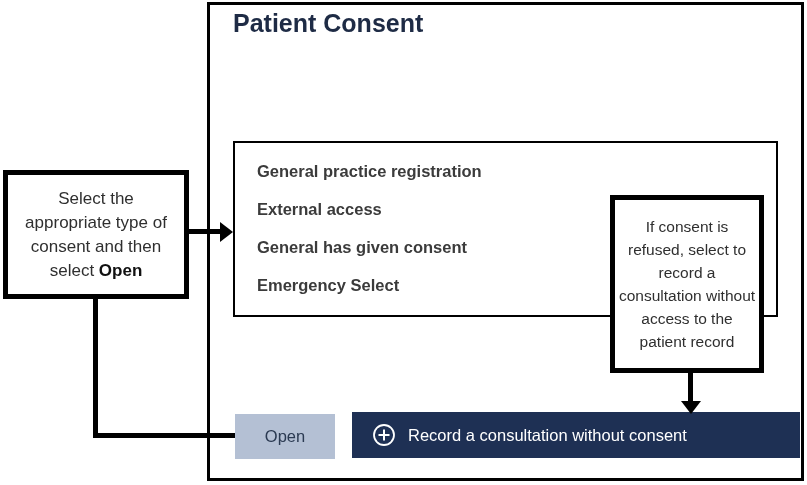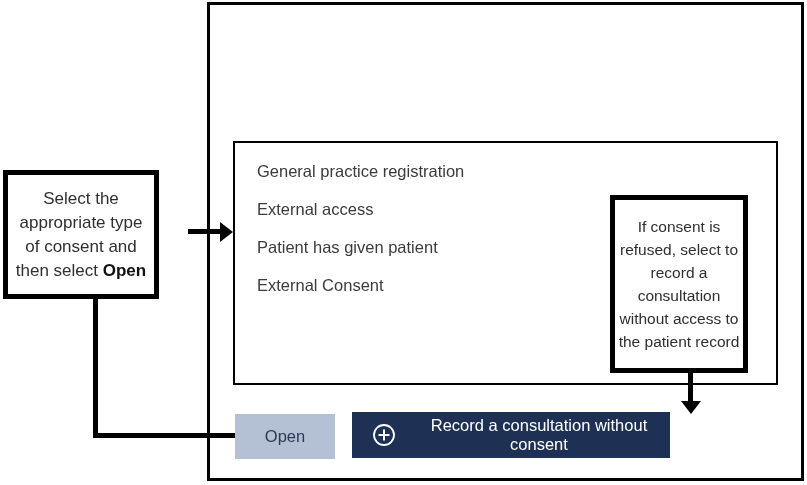--- a/index.html
+++ b/index.html
@@ -13,53 +13,53 @@
   }
   .panel-title {
     position: absolute; left: 23px; top: 4px;
     font-size: 25px; font-weight: bold; color: #1e2b45; letter-spacing: 0px;
   }
   .panel-subtitle {
     position: absolute; left: 23px; top: 72px; width: 556px;
     font-size: 16.5px; line-height: 26px; color: #3d3d3d;
   }
   .listbox {
-    position: absolute; left: 23px; top: 136px; width: 545px; height: 244px;
-    border: 2px solid #000000; background: #ffffff; padding-top: 9px;
+    position: absolute; left: 23px; top: 136px; width: 545px; height: 176px;
+    border: 2px solid #000000; background: #ffffff; padding-top: 9px; font-weight: bold;
   }
   .list-item {
     height: 38px; line-height: 38px; padding-left: 22px;
     font-size: 16.5px; color: #3b3b3b; cursor: default;
   }
   .btn-open {
     position: absolute; left: 25px; top: 409px; width: 100px; height: 45px;
     background: #b4c0d4; border: none; color: #2b3a52; font-size: 16.5px;
     font-family: "Liberation Sans", sans-serif; text-align: center; cursor: pointer;
   }
   .btn-record {
-    position: absolute; left: 142px; top: 407px; width: 318px; height: 46px;
+    position: absolute; left: 142px; top: 407px; width: 448px; height: 46px;
     background: #1e3054; border: none; color: #ffffff; font-size: 16.5px;
     font-family: "Liberation Sans", sans-serif; cursor: pointer;
     display: flex; align-items: center; justify-content: flex-start;
     padding-left: 20px; gap: 12px;
   }
   .plus-icon { width: 24px; height: 24px; flex: 0 0 auto; }
 
   
   .callout {
     position: absolute; background: #ffffff; border: 5px solid #000000;
     display: flex; align-items: center; justify-content: center;
     text-align: center; color: #2f2f2f; z-index: 6;
   }
   .callout-left {
-    left: 3px; top: 170px; width: 156px; height: 129px;
+    left: 3px; top: 170px; width: 186px; height: 129px;
     font-size: 17px; line-height: 24px; padding: 4px 6px;
   }
   .callout-right {
-    left: 610px; top: 195px; width: 138px; height: 178px;
+    left: 610px; top: 195px; width: 154px; height: 178px;
     font-size: 15.5px; line-height: 23px; padding: 4px 2px; justify-content: flex-end;
   }
   .callout b { color: #111111; }
 
   
   .line { position: absolute; background: #000000; z-index: 5; }
   .line-arrow1 { left: 188px; top: 229px; width: 32px; height: 5px; }
   .head-right {
     position: absolute; left: 220px; top: 222px; width: 0; height: 0; z-index: 5;
     border-top: 10px solid transparent; border-bottom: 10px solid transparent;
@@ -71,26 +71,27 @@
   .head-down {
     position: absolute; left: 681px; top: 401px; width: 0; height: 0; z-index: 5;
     border-left: 10px solid transparent; border-right: 10px solid transparent;
     border-top: 13px solid #000000;
   }
 </style>
 </head>
 <body>
 
 <div class="panel">
+  <div class="panel-title">Patient Consent</div>
 
   <div class="listbox">
     <div class="list-item">General practice registration</div>
     <div class="list-item">External access</div>
-    <div class="list-item">Patient has given patient</div>
-    <div class="list-item">External Consent</div>
+    <div class="list-item">General has given consent</div>
+    <div class="list-item">Emergency Select</div>
   </div>
 
   <button class="btn-open">Open</button>
 
   <button class="btn-record">
     <svg class="plus-icon" viewBox="0 0 24 24">
       <circle cx="12" cy="12" r="10" fill="none" stroke="#ffffff" stroke-width="1.8"></circle>
       <line x1="12" y1="6.5" x2="12" y2="17.5" stroke="#ffffff" stroke-width="2"></line>
       <line x1="6.5" y1="12" x2="17.5" y2="12" stroke="#ffffff" stroke-width="2"></line>
     </svg>

